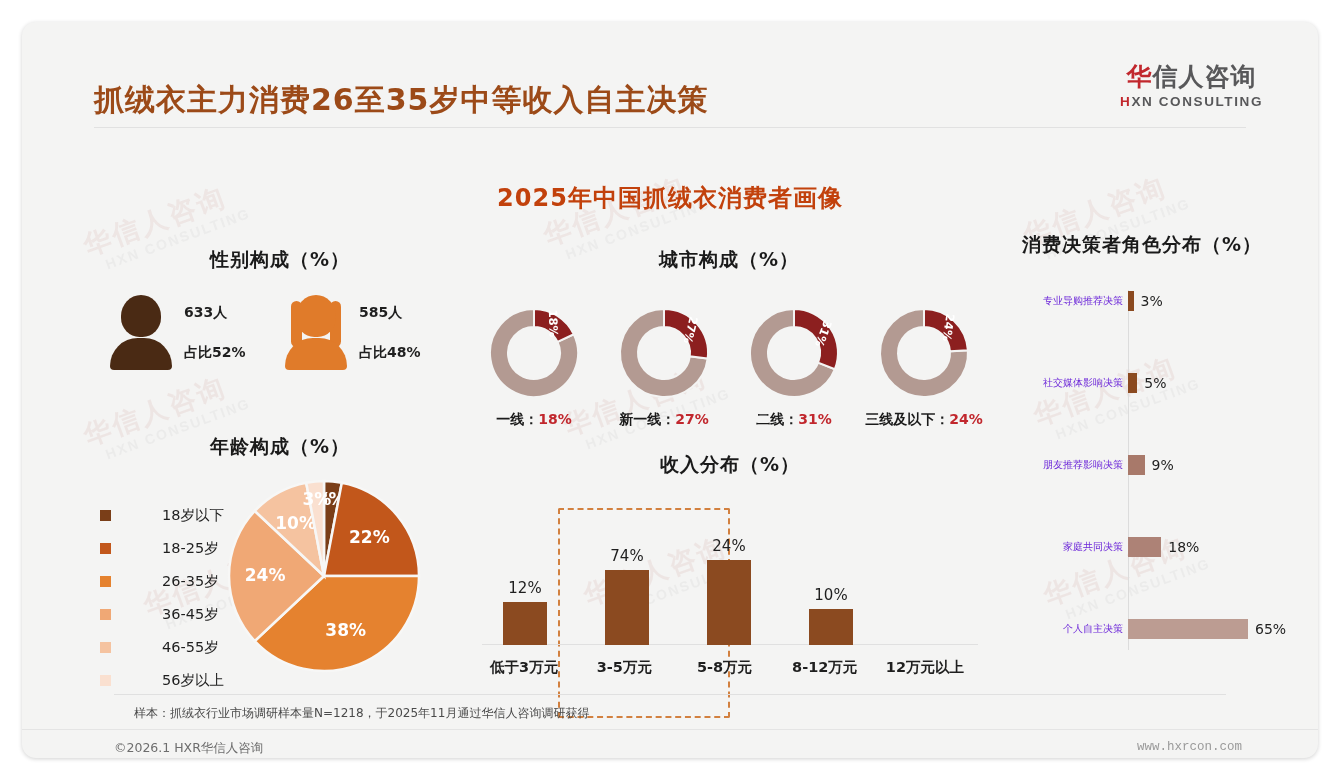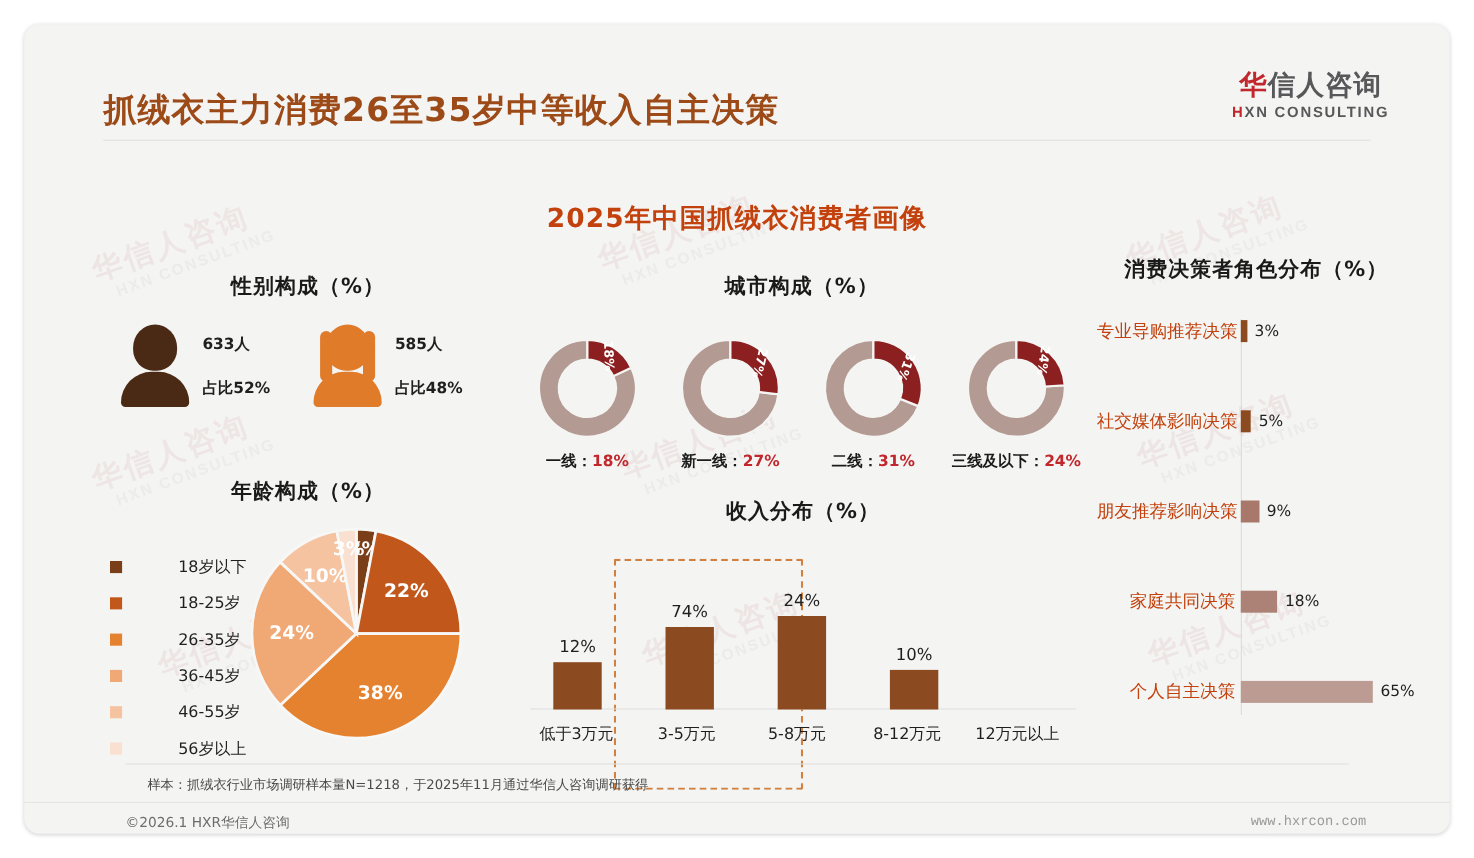--- a/index.html
+++ b/index.html
@@ -99,28 +99,28 @@
   .income-chart{position:relative;height:185px;margin-top:22px;}
   .dash-box{
     position:absolute;left:84px;top:8px;width:168px;height:206px;
     border:2px dashed #d2803f;border-radius:2px;
   }
   .bars{position:absolute;left:0;right:0;bottom:40px;height:150px;display:flex;align-items:flex-end;}
   .bar-col{width:102px;display:flex;flex-direction:column;align-items:center;justify-content:flex-end;position:relative;z-index:2;}
   .bar-val{font-size:15px;color:#1f1f1f;margin-bottom:5px;font-family:"DejaVu Sans",sans-serif;}
   .bar{width:44px;background:#8b4a20;}
   .axis{position:absolute;left:8px;right:8px;bottom:40px;height:1px;background:#e0e0e0;}
-  .bar-cats{position:absolute;left:0;right:11px;bottom:8px;display:flex;}
+  .bar-cats{position:absolute;left:0;right:11px;bottom:8px;display:flex;font-weight:bold;}
   .bar-cat{width:102px;text-align:center;font-size:14.5px;color:#1f1f1f;font-family:"DejaVu Sans",sans-serif;white-space:nowrap;}
   
   #roles{left:975px;top:210px;width:290px;}
   .roles-body{position:relative;margin-top:32px;height:360px;}
   .roles-axis{position:absolute;left:131px;top:0;width:1px;height:360px;background:#dcdcdc;}
   .role-row{position:absolute;left:0;width:290px;height:22px;display:flex;align-items:center;}
-  .role-lb{width:126px;text-align:right;font-size:16px;color:#c2410c;font-family:Liberation Serif, serif;white-space:nowrap;}
+  .role-lb{width:126px;text-align:right;font-size:10px;color:#6d28d9;font-family:Liberation Serif, serif;white-space:nowrap;}
   .role-bar{height:20px;margin-left:5px;}
   .role-val{font-size:14px;color:#1f1f1f;margin-left:7px;font-family:"DejaVu Sans",sans-serif;white-space:nowrap;}
   
   .note-rule{position:absolute;left:92px;top:672px;width:1112px;height:1px;background:#e0e0e0;z-index:3;}
   .note{
     position:absolute;left:112px;top:683px;z-index:3;
     font-size:12px;color:#4a4a4a;font-family:"DejaVu Sans",sans-serif;
   }
   .foot-rule{position:absolute;left:0;top:707px;width:1296px;height:1px;background:#e4e4e4;z-index:3;}
   .foot-left{position:absolute;left:92px;top:718px;font-size:12.5px;color:#6d6d6d;font-family:"DejaVu Sans",sans-serif;z-index:3;}

